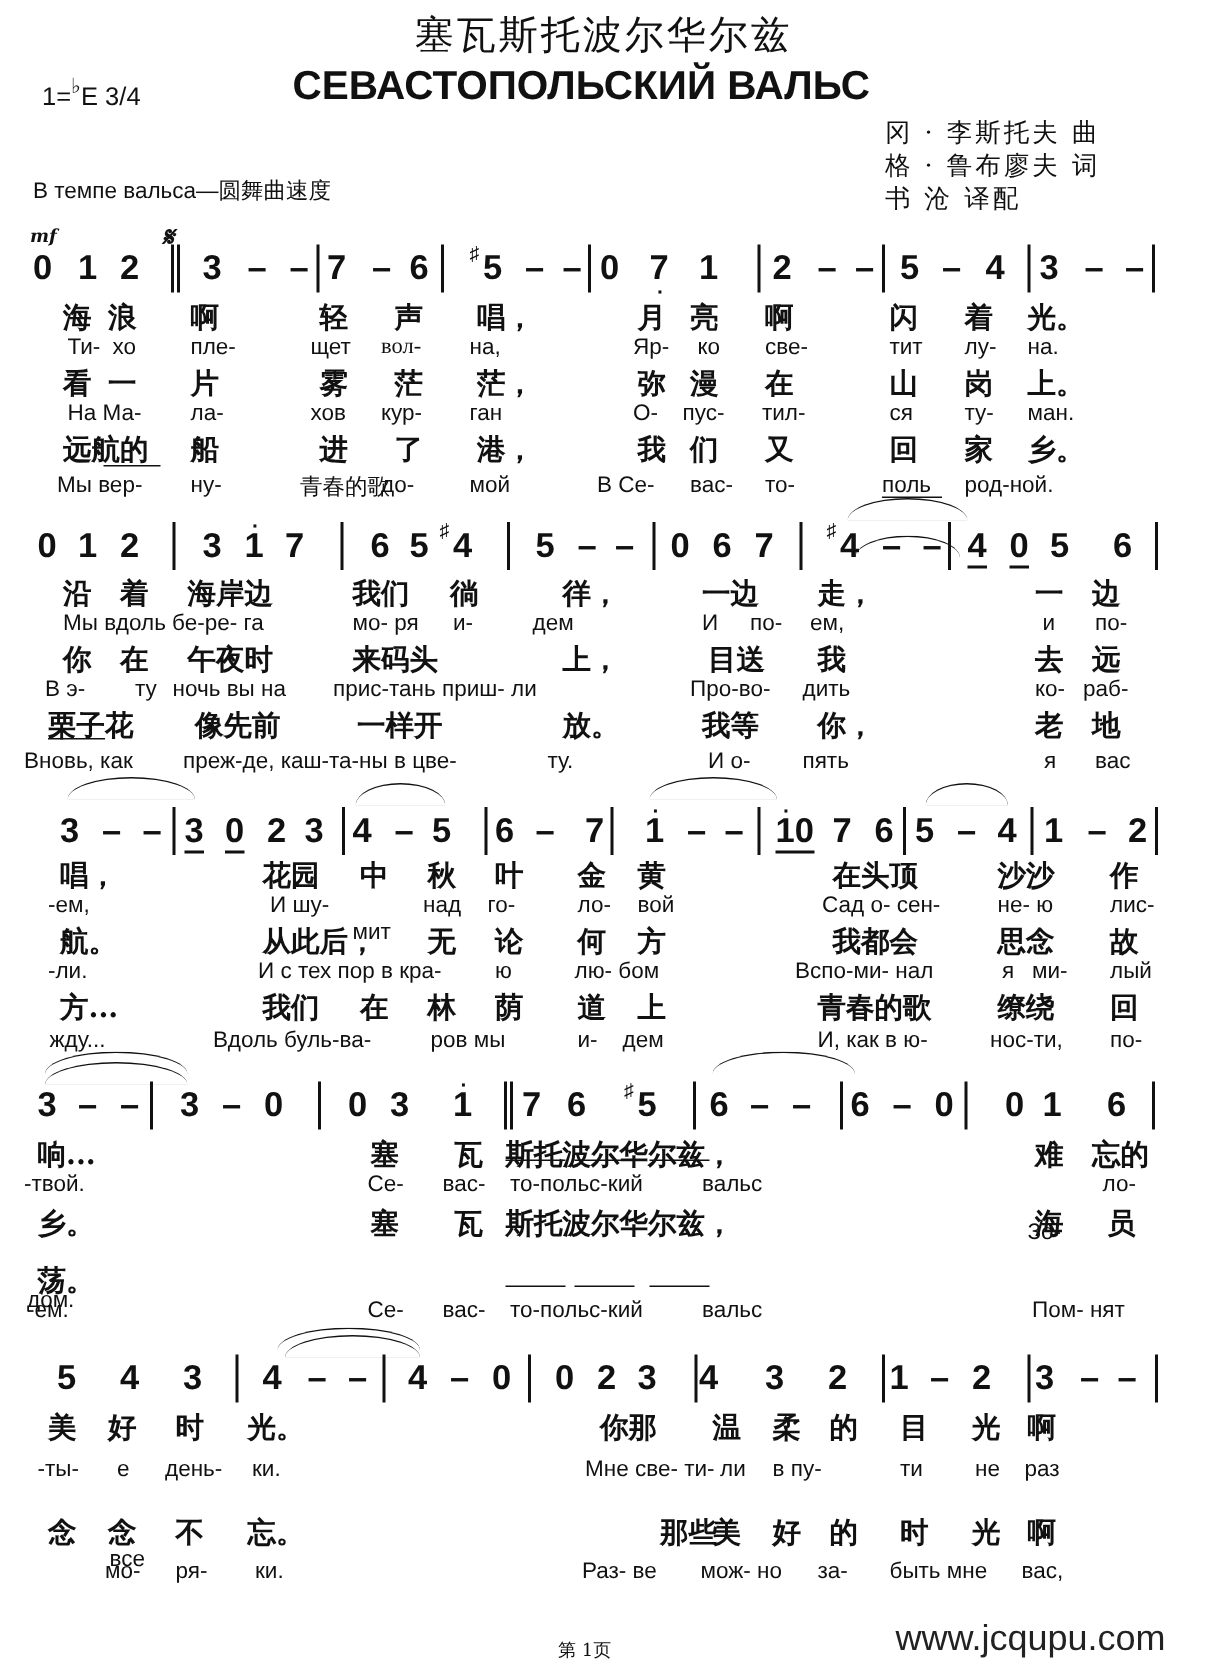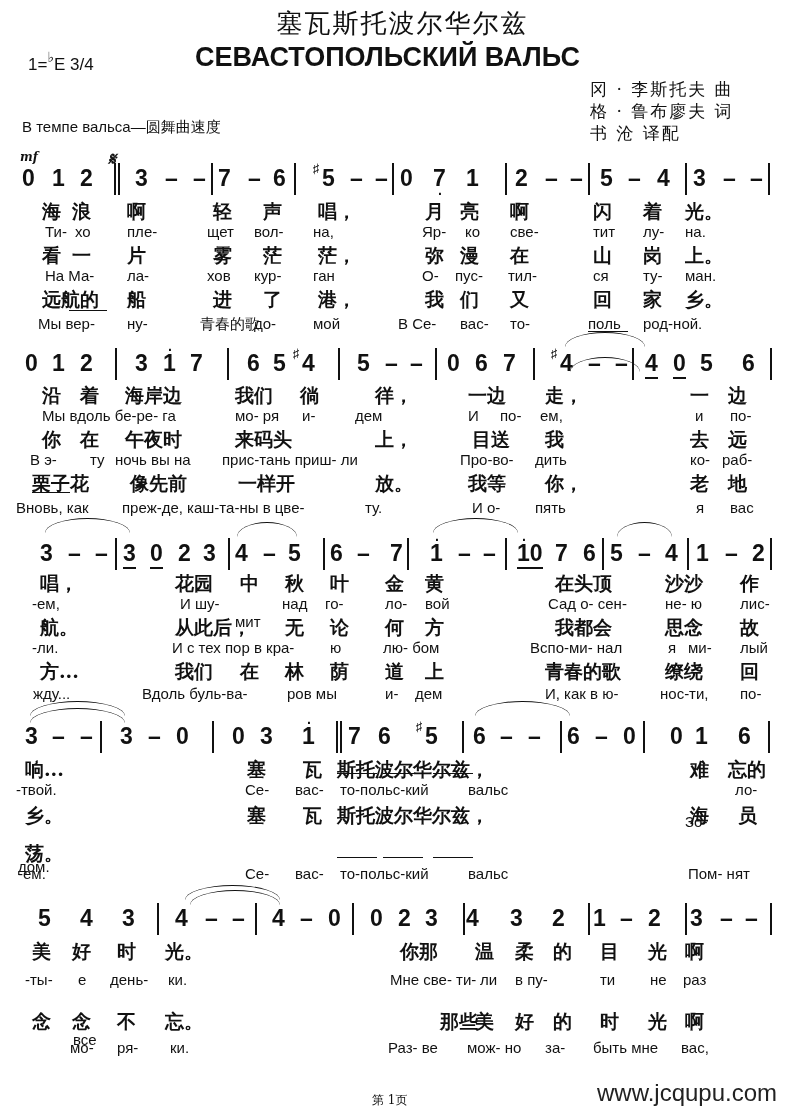--- a/index.html
+++ b/index.html
@@ -92,21 +92,21 @@
       <span class="lyr-cn" style="left: 425px; top: 34px;">月</span>
       <span class="lyr-cn" style="left: 460px; top: 34px;">亮</span>
       <span class="lyr-cn" style="left: 510px; top: 34px;">啊</span>
       <span class="lyr-cn" style="left: 593px; top: 34px;">闪</span>
       <span class="lyr-cn" style="left: 643px; top: 34px;">着</span>
       <span class="lyr-cn" style="left: 685px; top: 34px;">光。</span>
       <span class="lyr-ru" style="left: 45px; top: 58px;">Ти-</span>
       <span class="lyr-ru" style="left: 75px; top: 58px;">хо</span>
       <span class="lyr-ru" style="left: 127px; top: 58px;">пле-</span>
       <span class="lyr-ru" style="left: 207px; top: 58px;">щет</span>
-      <span class="lyr-ru" style="left: 254px; top: 58px;">вол-</span>
+      <span class="lyr-ru" style="left: 254px; top: 58px; font-family: Liberation Serif, serif;">вол-</span>
       <span class="lyr-ru" style="left: 313px; top: 58px;">на,</span>
       <span class="lyr-ru" style="left: 422px; top: 58px;">Яр-</span>
       <span class="lyr-ru" style="left: 465px; top: 58px;">ко</span>
       <span class="lyr-ru" style="left: 510px; top: 58px;">све-</span>
       <span class="lyr-ru" style="left: 593px; top: 58px;">тит</span>
       <span class="lyr-ru" style="left: 643px; top: 58px;">лу-</span>
       <span class="lyr-ru" style="left: 685px; top: 58px;">на.</span>
       <span class="lyr-cn" style="left: 42px; top: 78px;">看</span>
       <span class="lyr-cn" style="left: 72px; top: 78px;">一</span>
       <span class="lyr-cn" style="left: 127px; top: 78px;">片</span>

